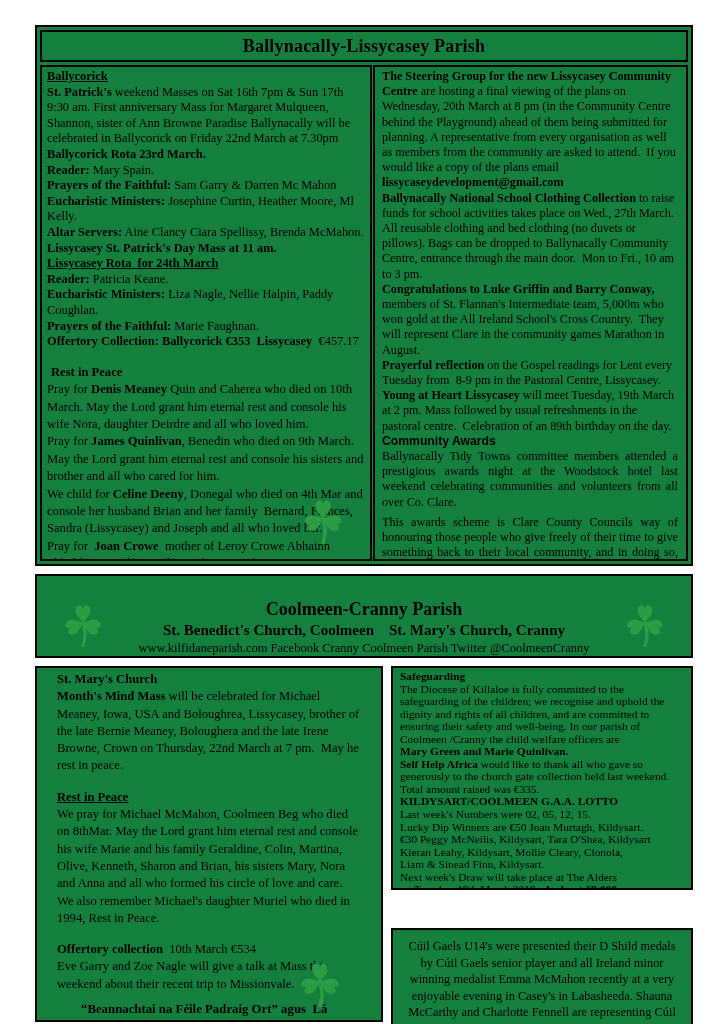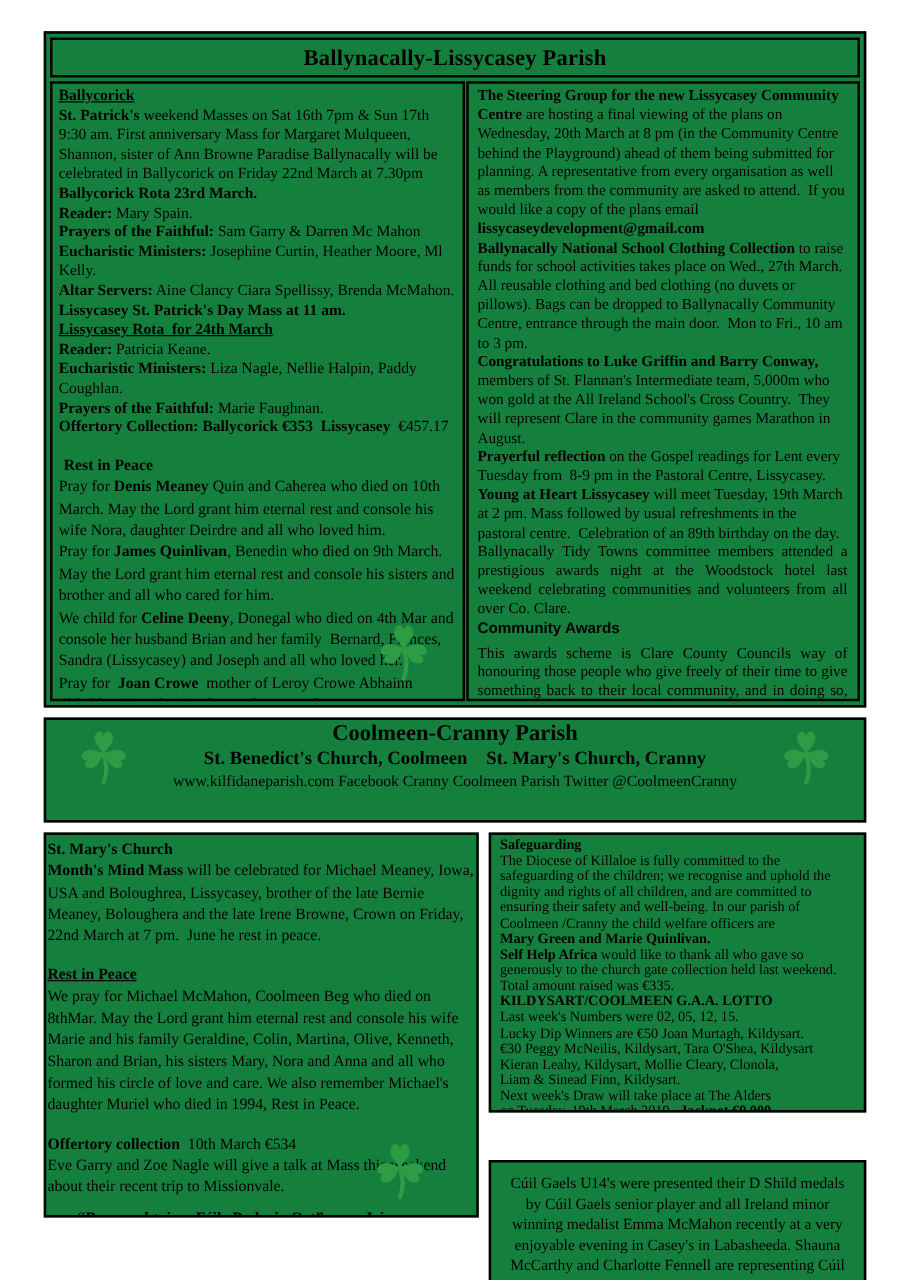--- a/index.html
+++ b/index.html
@@ -32,29 +32,29 @@
   .indent-sm{padding-left:4px;}
   .small-head{font-family:"Liberation Sans","DejaVu Sans",sans-serif; font-size:11px; line-height:14px;}
   .small{font-size:10.5px; line-height:12.3px; text-align:justify;}
 
   .shamrock{color:var(--green,#2e9b45); display:block;}
   .shamrock-abs{position:absolute;}
   .sh-topleft{right:22px; bottom:6px;}
   .sh-bottomleft{right:36px; bottom:4px;}
 
   
-  .mid-section{margin-top:8px; height:84px; display:flex; align-items:flex-start; padding:0 22px;}
+  .mid-section{margin-top:8px; height:84px; display:flex; align-items:flex-end; padding:0 22px;}
   .mid-text{flex:1; text-align:center;}
   .mid-title{font-weight:bold; font-size:18px; line-height:20px; white-space:pre-wrap;}
   .mid-churches{font-weight:bold; font-size:15px; line-height:18px; margin-top:2px; white-space:pre-wrap;}
   .mid-links{font-size:12.5px; line-height:15px; margin-top:2px; white-space:pre-wrap;}
 
   
   .bottom-row{margin-top:8px; display:flex; gap:8px; align-items:stretch;}
-  .col-left-bottom{flex:0 0 348px; height:308px; padding:3px 1px; position:relative; overflow:hidden;}
+  .col-left-bottom{flex:0 0 348px; height:356px; padding:3px 20px; position:relative; overflow:hidden;}
   .col-left-bottom .para{font-size:12.6px; line-height:17.3px;}
   .right-stack{flex:1; display:flex; flex-direction:column;gap:40px;}
   .col-right-upper{height:224px; padding:2px 7px; overflow:hidden;}
   .col-right-upper .para{font-size:11.4px; line-height:12.55px;}
   .col-right-lower{flex:1; margin-top:-2px; padding:8px 8px; overflow:hidden;}
   .col-right-lower .para{font-size:12.4px; line-height:16.6px;}
   .center{text-align:center;}
   .bl-blessing{margin-top:8px; padding-left:24px;}
   .bl-blessing .para{font-weight:bold; font-size:12.8px; line-height:17.5px;}
 </style>
@@ -105,22 +105,22 @@
         </svg>
       </div>
 
       <div class="col col-right-top">
         <div>
             <p class="para"><span class="bold">The Steering Group for the new Lissycasey Community Centre</span><span> are hosting a final viewing of the plans on Wednesday, 20th March at 8 pm (in the Community Centre behind the Playground) ahead of them being submitted for planning. A representative from every organisation as well as members from the community are asked to attend.  If you would like a copy of the plans email </span><span class="bold">lissycaseydevelopment@gmail.com</span></p>
             <p class="para"><span class="bold">Ballynacally National School Clothing Collection</span><span> to raise funds for school activities takes place on Wed., 27th March. All reusable clothing and bed clothing (no duvets or pillows). Bags can be dropped to Ballynacally Community Centre, entrance through the main door.  Mon to Fri., 10 am to 3 pm.</span></p>
             <p class="para"><span class="bold">Congratulations to Luke Griffin and Barry Conway,</span><span> members of St. Flannan's Intermediate team, 5,000m who won gold at the All Ireland School's Cross Country.  They will represent Clare in the community games Marathon in August.</span></p>
             <p class="para"><span class="bold">Prayerful reflection</span><span> on the Gospel readings for Lent every Tuesday from  8-9 pm in the Pastoral Centre, Lissycasey.</span></p>
             <p class="para"><span class="bold">Young at Heart Lissycasey</span><span> will meet Tuesday, 19th March at 2 pm. Mass followed by usual refreshments in the pastoral centre.  Celebration of an 89th birthday on the day.</span></p>
+            <p class="para small-head"><span class="bold">Community Awards</span></p>
             <p class="para small"><span>Ballynacally Tidy Towns committee members attended a prestigious awards night at the Woodstock hotel last weekend celebrating communities and volunteers from all over Co. Clare.</span></p>
-            <p class="para small-head"><span class="bold">Community Awards</span></p>
             <p class="para small gap-sm"><span>This awards scheme is Clare County Councils way of honouring those people who give freely of their time to give something back to their local community, and in doing so, deliver a wide range of social, economic and environmental benefits for their areas. The awards night also allows the Council to sustain positive and co-operative working relationships with local groups and volunteers. Ballynacally were finalists in two categories. “The Betty Devanny Memorial Community Enhancement award and the Community Environmental award. Marty Morrisey, compare on the night praised the work of volunteers saying they had a positive impact on their localities which has a real benefit in terms of tourism and the wider economy.</span></p>
           </div>
       </div>
 
     </div>
   </div>
 
   <div class="box mid-section">
     <svg class="shamrock" width="48" height="60" viewBox="0 0 100 118" aria-hidden="true">
       <g fill="currentColor">
@@ -143,21 +143,21 @@
       </g>
       <path d="M50 52 C54 70 57 82 50 100" fill="none" stroke="currentColor" stroke-width="7" stroke-linecap="round"></path>
     </svg>
   </div>
 
   <div class="bottom-row">
 
     <div class="box col-left-bottom">
       <div>
           <p class="para"><span class="bold">St. Mary's Church</span></p>
-          <p class="para"><span class="bold">Month's Mind Mass</span><span> will be celebrated for Michael Meaney, Iowa, USA and Boloughrea, Lissycasey, brother of the late Bernie Meaney, Boloughera and the late Irene Browne, Crown on Friday, 22nd March at 7 pm.  June he rest in peace.</span></p>
+          <p class="para"><span class="bold">Month's Mind Mass</span><span> will be celebrated for Michael Meaney, Iowa, USA and Boloughrea, Lissycasey, brother of the late Bernie Meaney, Boloughera and the late Irene Browne, Crown on Thursday, 22nd March at 7 pm.  May he rest in peace.</span></p>
           <p class="para gap"><span class="bold underline">Rest in Peace</span></p>
           <p class="para"><span>We pray for Michael McMahon, Coolmeen Beg who died on 8thMar. May the Lord grant him eternal rest and console his wife Marie and his family Geraldine, Colin, Martina, Olive, Kenneth, Sharon and Brian, his sisters Mary, Nora and Anna and all who formed his circle of love and care. We also remember Michael's daughter Muriel who died in 1994, Rest in Peace.</span></p>
           <p class="para gap"><span class="bold">Offertory collection</span><span>  10th March €534</span></p>
           <p class="para"><span>Eve Garry and Zoe Nagle will give a talk at Mass this weekend about their recent trip to Missionvale.</span></p>
         </div>
       <div class="bl-blessing">
           <p class="para"><span class="bold">“Beannachtai na Féile Padraig Ort” agus  Lá</span></p>
           <p class="para"><span class="bold">Fhéile Pádraig Sona Duit</span></p>
         </div>
       <svg class="shamrock shamrock-abs sh-bottomleft" width="50" height="62" viewBox="0 0 100 118" aria-hidden="true">

